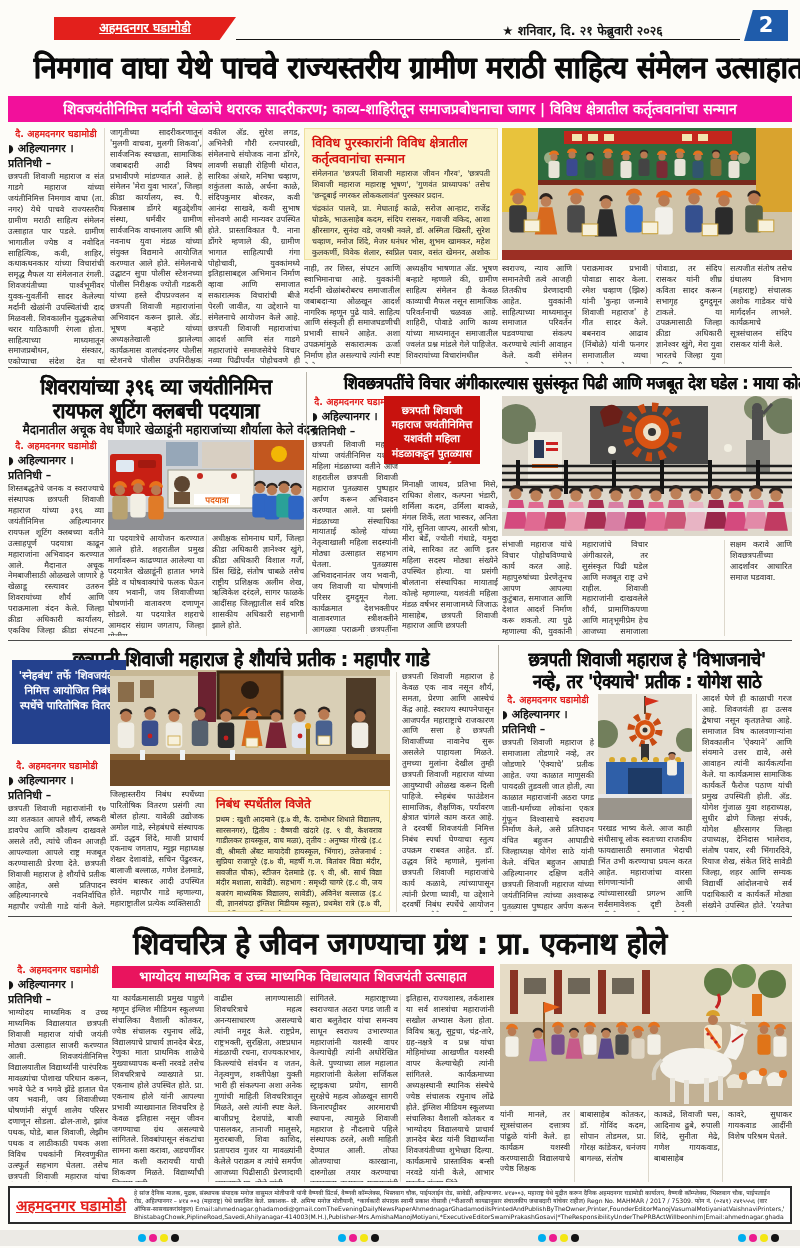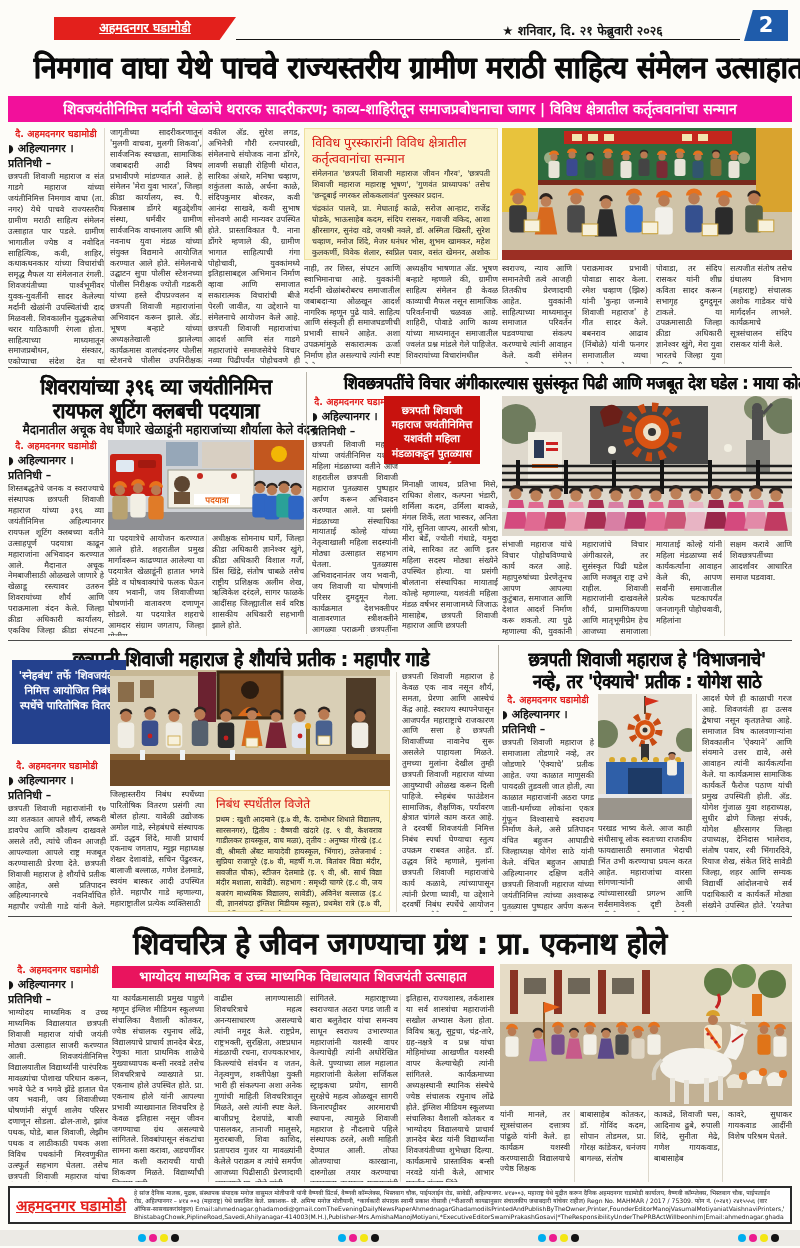--- a/index.html
+++ b/index.html
@@ -28,21 +28,21 @@
   
   .bt{font-size:8px;line-height:1.36;text-align:justify;color:#262626;overflow:hidden;height:100%;}
   .colbox{overflow:hidden;}
   .cl{border-left:1px solid #ddd8cc;padding-left:5px;}
   .dl{color:#e11a18;font-weight:bold;font-size:9.5px;text-align:center;line-height:1.2;margin-bottom:1px;}
   .by{font-size:11px;font-weight:bold;margin-bottom:2px;}
   .divider{left:8px;width:784px;border-top:1.2px solid #4a4a4a;height:0;}
   .vline{border-left:1px solid #b9b4a8;width:0;}
   
   .ybox{background:#fcf5cf;border:1px solid #eedf9e;padding:6px 7px;overflow:hidden;}
-  .ybox .ttl{color:#d6120e;font-weight:400;font-size:12.5px;line-height:1.25;margin-bottom:3px;}
+  .ybox .ttl{color:#d6120e;font-weight:700;font-size:12.5px;line-height:1.25;margin-bottom:3px;}
   .ybox .bd{font-size:7.8px;line-height:1.4;text-align:justify;color:#222;}
   .redbox{background:#c8120e;color:#fff;font-weight:bold;font-size:10.5px;line-height:1.35;
           text-align:center;padding:7px 5px;overflow:hidden;}
   .bluebox{background:#24418e;color:#fff;font-weight:bold;font-size:10.5px;line-height:1.45;
            text-align:center;padding:8px 5px;overflow:hidden;}
   .kicker{background:#e9145e;color:#fff;font-weight:bold;font-size:13px;line-height:22px;
           height:22px;text-align:center;overflow:hidden;}
   
   .footer{left:8px;top:1186px;width:784px;height:38px;border:2px solid #2b2b2b;background:#fff;
           display:flex;align-items:center;gap:8px;padding:2px 6px;}
@@ -292,23 +292,20 @@
       </g>
       <rect x="0" y="112" width="290" height="4" fill="#ececec"></rect>
     </svg>
   </div>
   <div class="abs colbox" style="left:502px;top:540px;width:70px;height:96px">
       <div class="bt">संभाजी महाराज यांचे विचार पोहोचविण्याचे कार्य करत आहे. महापुरुषांच्या प्रेरणेतूनच आपण आपल्या कुटुंबात, समाजात आणि देशात आदर्श निर्माण करू शकतो. त्या पुढे म्हणाल्या की, युवकांनी छत्रपती शिवाजी</div>
     </div>
   <div class="abs colbox cl" style="left:576px;top:540px;width:72px;height:96px">
       <div class="bt">महाराजांचे विचार अंगीकारले, तर सुसंस्कृत पिढी घडेल आणि मजबूत राष्ट्र उभे राहील. शिवाजी महाराजांनी दाखवलेले शौर्य, प्रामाणिकपणा आणि मातृभूमीप्रेम हेच आजच्या समाजाला आवश्यक आहे.</div>
     </div>
-  <div class="abs colbox cl" style="left:650px;top:540px;width:72px;height:96px">
-      <div class="bt">मायाताई कोल्हे यांनी महिला मंडळाच्या सर्व कार्यकर्त्यांना आवाहन केले की, आपण सर्वांनी समाजातील प्रत्येक घटकापर्यंत जनजागृती पोहोचवावी, महिलांना</div>
-    </div>
   <div class="abs colbox cl" style="left:724px;top:540px;width:68px;height:96px">
       <div class="bt">सक्षम करावे आणि शिवछत्रपतींच्या आदर्शांवर आधारित समाज घडवावा.</div>
     </div>
 
   <div class="abs divider" style="top:640px"></div>
 
   <div class="abs h-sec fit" style="left:8px;top:645px;width:486px;font-size:20px;transform:scaleX(.87)">छत्रपती शिवाजी महाराज हे शौर्याचे प्रतीक : महापौर गाडे</div>
   <div class="abs bluebox" style="left:12px;top:660px;width:114px;height:84px">'स्नेहबंध' तर्फे 'शिवजयंती' निमित्त आयोजित निबंध स्पर्धेचे पारितोषिक वितरण</div>
   <div class="abs colbox" style="left:8px;top:760px;width:98px;height:152px">
     <div class="dl">दै. अहमदनगर घडामोडी</div>

